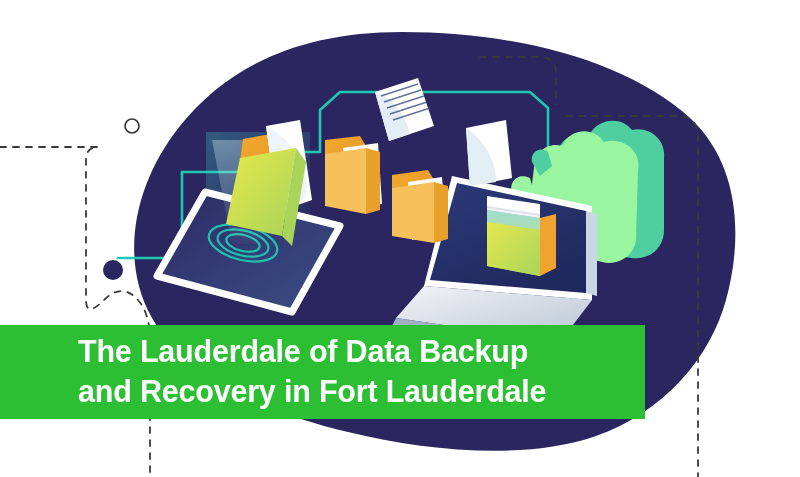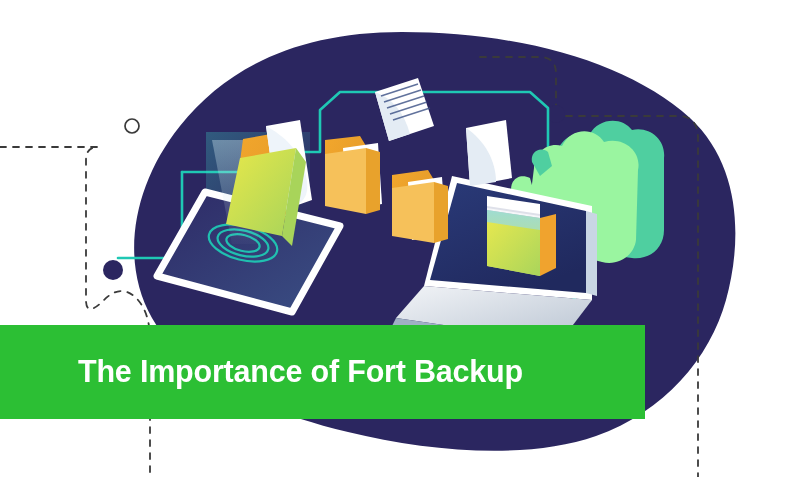--- a/index.html
+++ b/index.html
@@ -260,16 +260,17 @@
     </g>
 
     <g>
       <path d="M 466 128 L 506 120 L 512 178 L 470 186 Z" fill="#ffffff"></path>
       <path d="M 466 128 C 484 140, 496 160, 496 182 L 470 186 Z" fill="#e4ecf4"></path>
     </g>
 
   </svg>
 
   <div id="title-banner">
-    <div class="title-line">The Importance of Fort Backup</div>
+    <div class="title-line">The Lauderdale of Data Backup</div>
+    <div class="title-line">and Recovery in Fort Lauderdale</div>
   </div>
 
 </div>
 
 </body></html>

